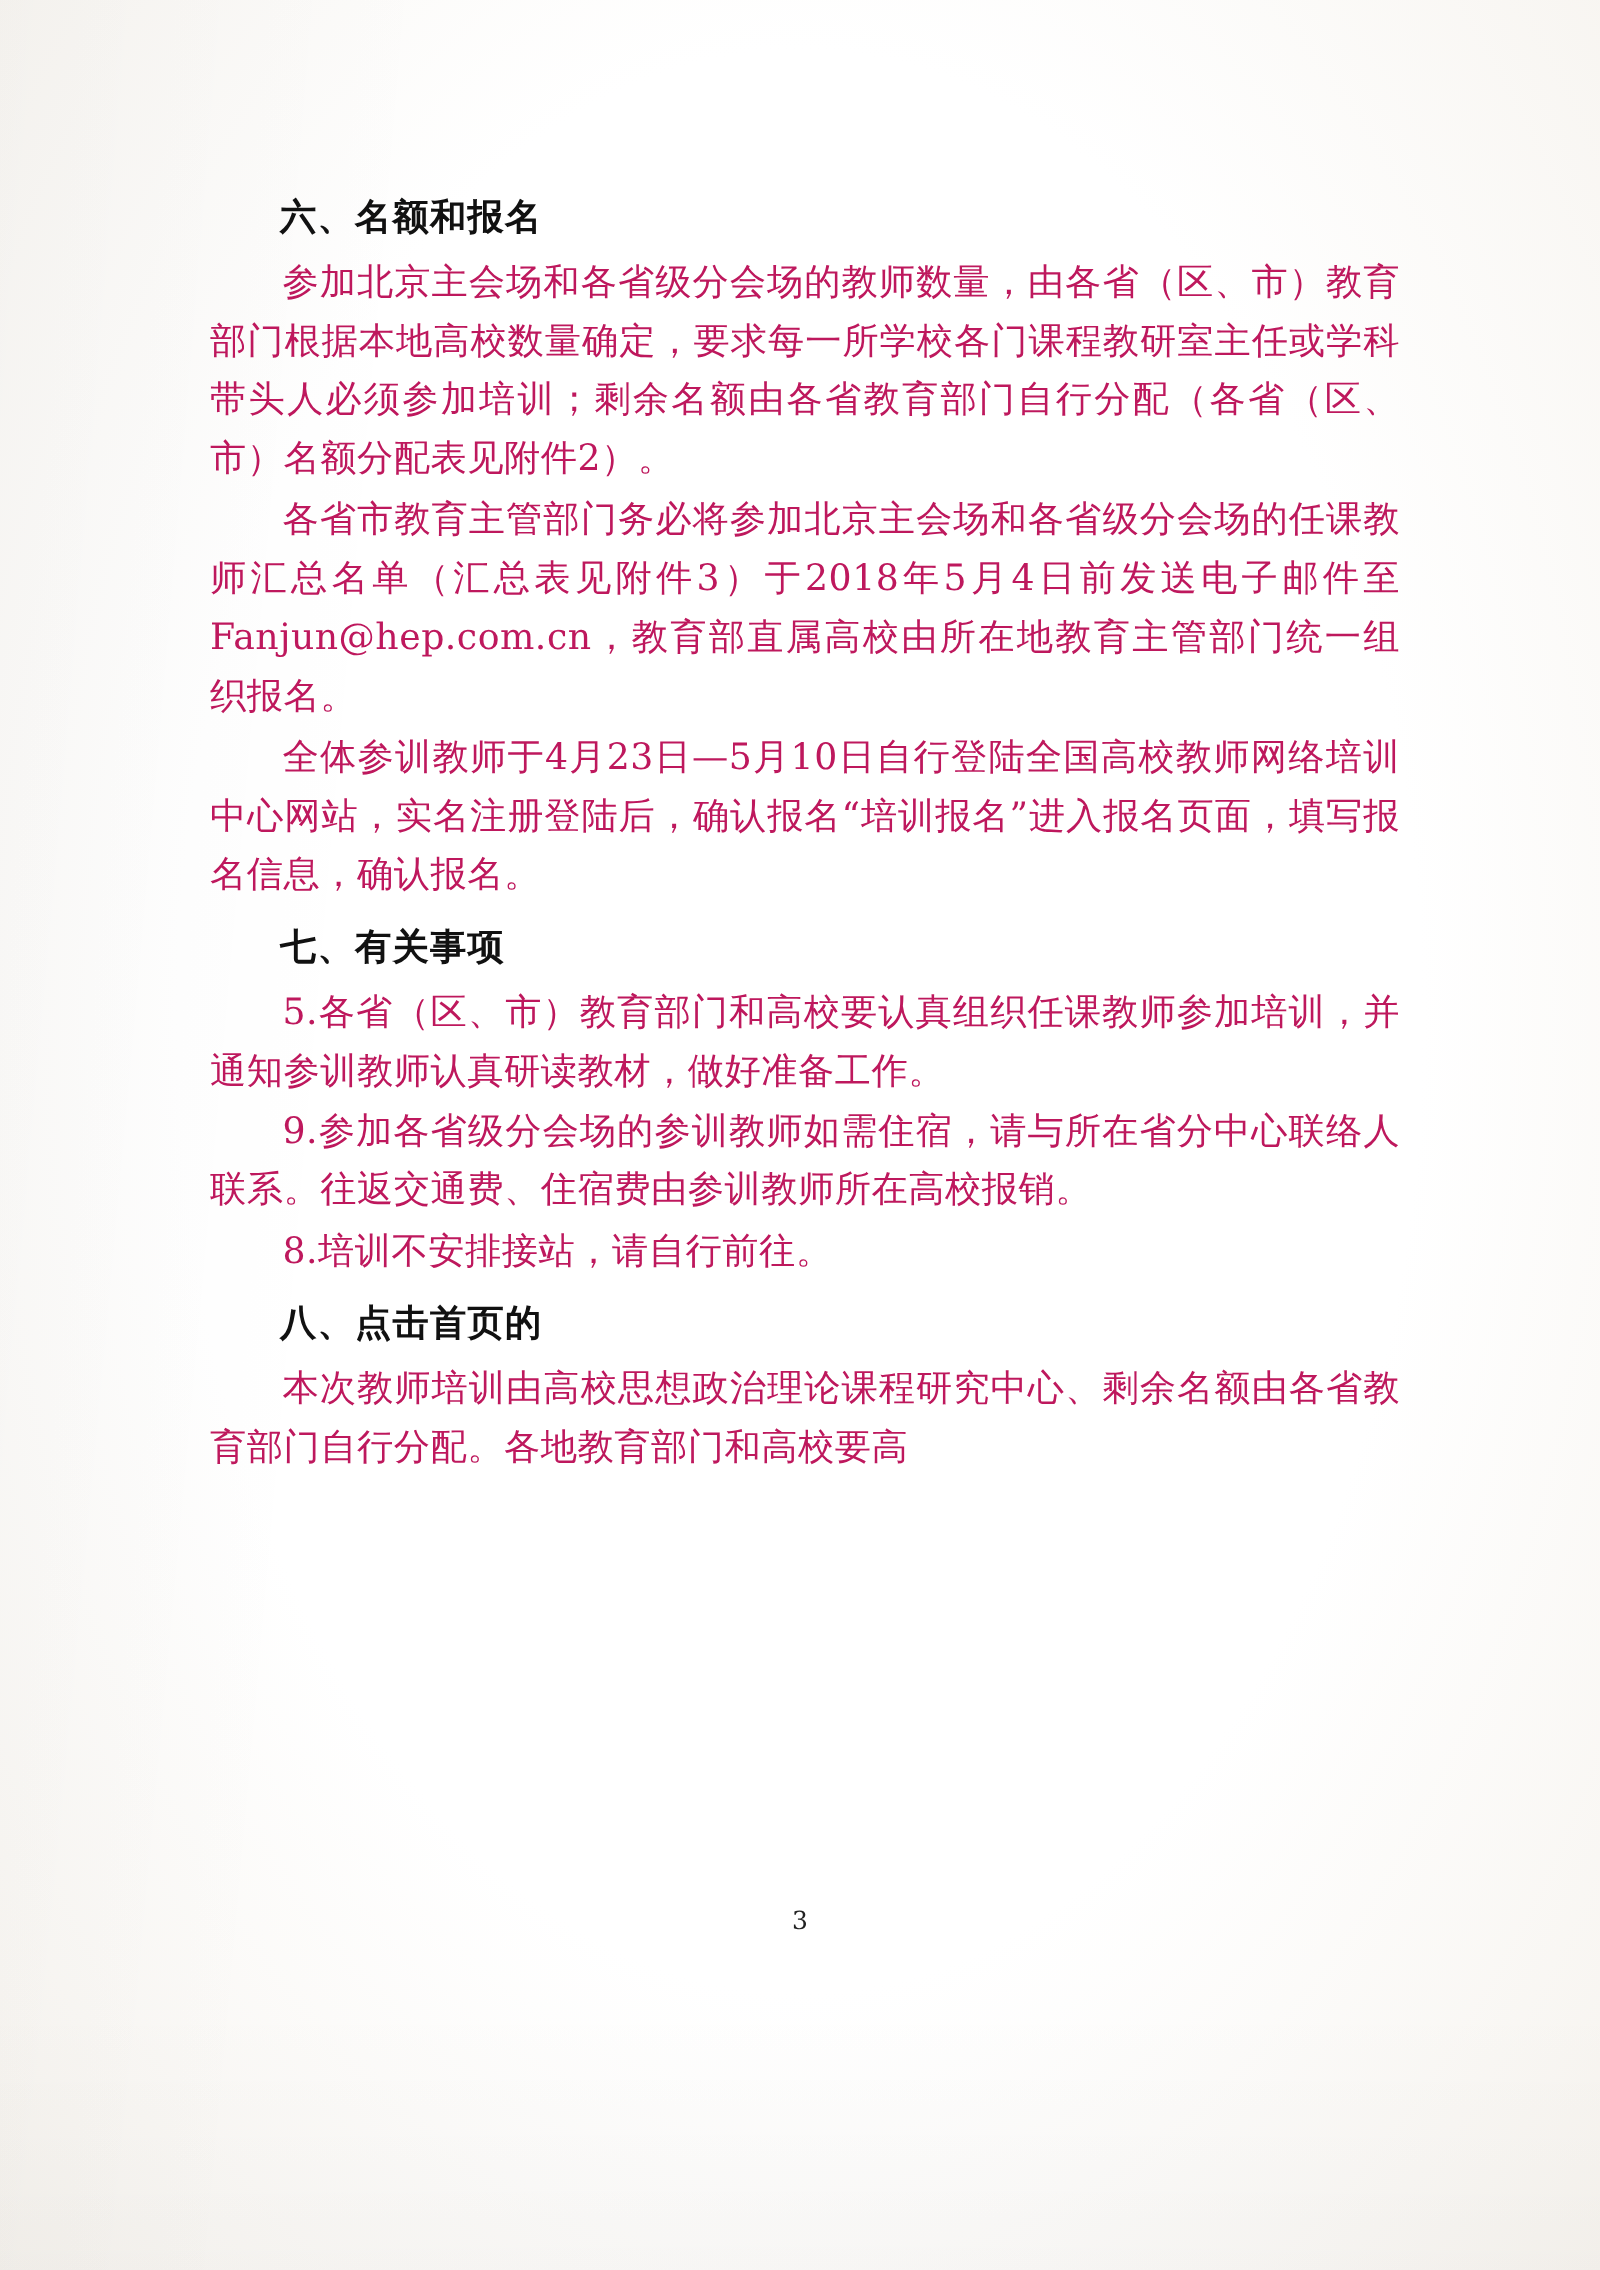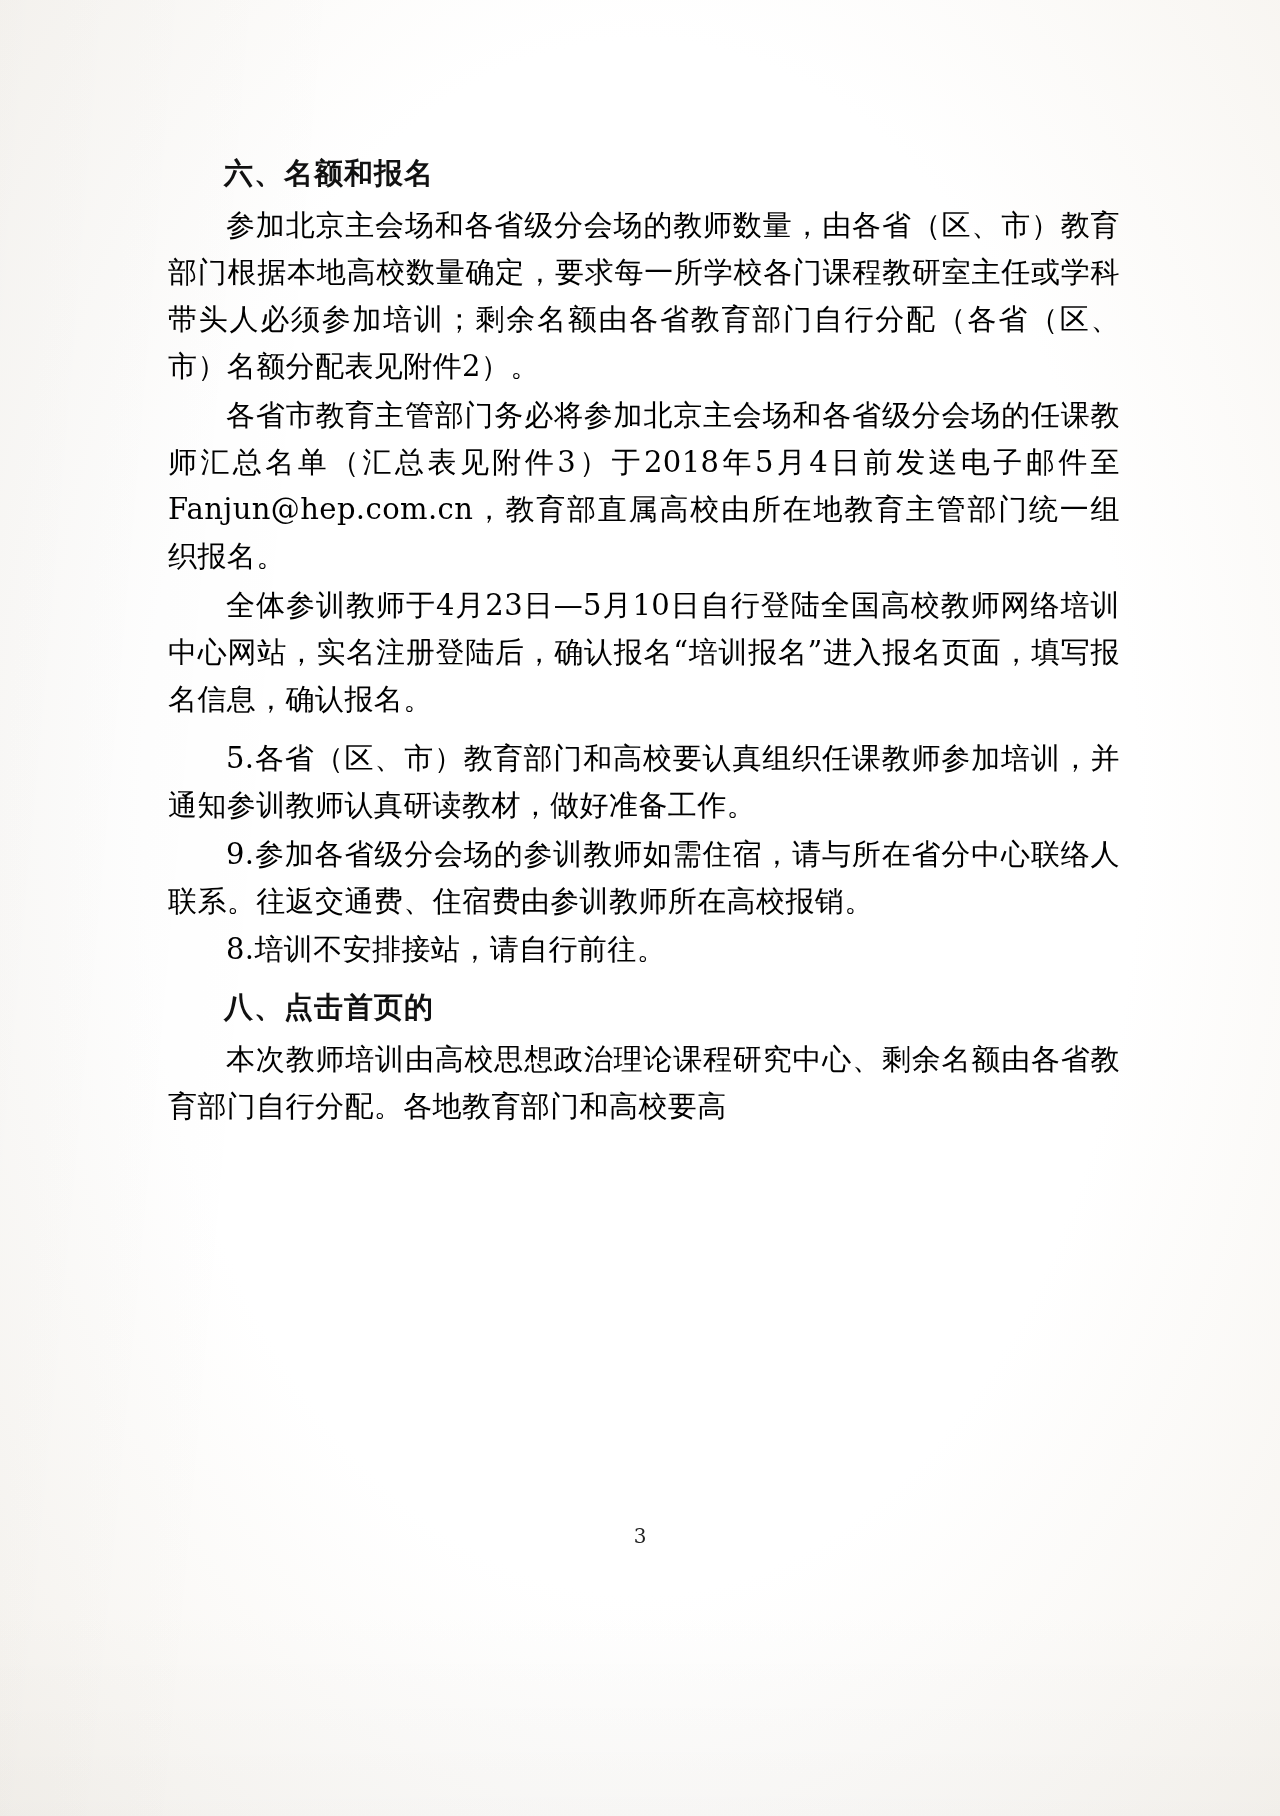--- a/index.html
+++ b/index.html
@@ -39,21 +39,21 @@
     font-size: 29px;
     font-weight: bold;
     letter-spacing: 1px;
     color: #111;
     margin: 0 0 6px 0;
     padding-left: 56px;
     line-height: 1.55;
   }
   .para {
     font-size: 29px;
-    color: #000000;
+    color: #be185d;
     line-height: 1.62;
     margin: 0 0 2px 0;
     text-align: justify;
     text-justify: inter-ideograph;
     text-indent: 58px;
     letter-spacing: 0.4px;
   }
   .spacer-sm { height: 10px; }
   .page-number {
     position: absolute;
@@ -75,20 +75,21 @@
   <div class="content">
 
     <h2 class="heading">六、名额和报名</h2>
 
     <p class="para">参加北京主会场和各省级分会场的教师数量，由各省（区、市）教育部门根据本地高校数量确定，要求每一所学校各门课程教研室主任或学科带头人必须参加培训；剩余名额由各省教育部门自行分配（各省（区、市）名额分配表见附件2）。</p>
     <p class="para">各省市教育主管部门务必将参加北京主会场和各省级分会场的任课教师汇总名单（汇总表见附件3）于2018年5月4日前发送电子邮件至 Fanjun@hep.com.cn，教育部直属高校由所在地教育主管部门统一组织报名。</p>
     <p class="para">全体参训教师于4月23日—5月10日自行登陆全国高校教师网络培训中心网站，实名注册登陆后，确认报名“培训报名”进入报名页面，填写报名信息，确认报名。</p>
 
     <div class="spacer-sm"></div>
 
+    <h2 class="heading">七、有关事项</h2>
 
     <p class="para">5.各省（区、市）教育部门和高校要认真组织任课教师参加培训，并通知参训教师认真研读教材，做好准备工作。</p>
     <p class="para">9.参加各省级分会场的参训教师如需住宿，请与所在省分中心联络人联系。往返交通费、住宿费由参训教师所在高校报销。</p>
     <p class="para">8.培训不安排接站，请自行前往。</p>
 
     <div class="spacer-sm"></div>
 
     <h2 class="heading">八、点击首页的</h2>
 
     <p class="para">本次教师培训由高校思想政治理论课程研究中心、剩余名额由各省教育部门自行分配。各地教育部门和高校要高</p>

